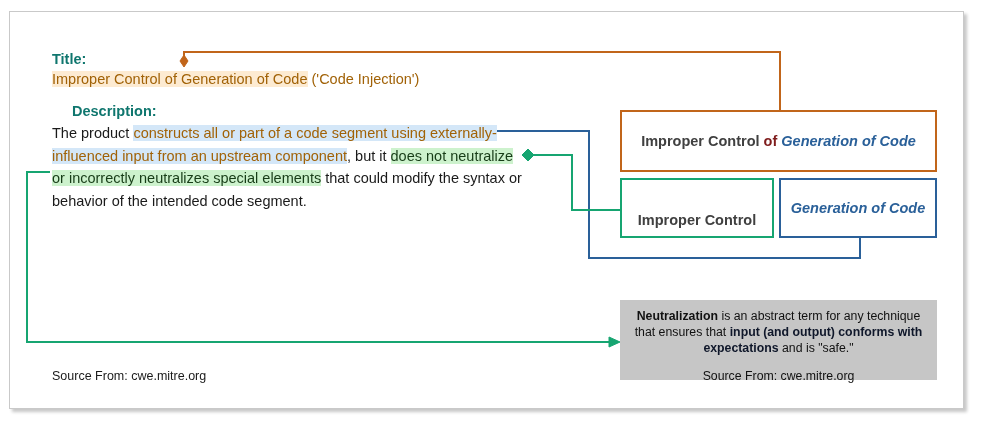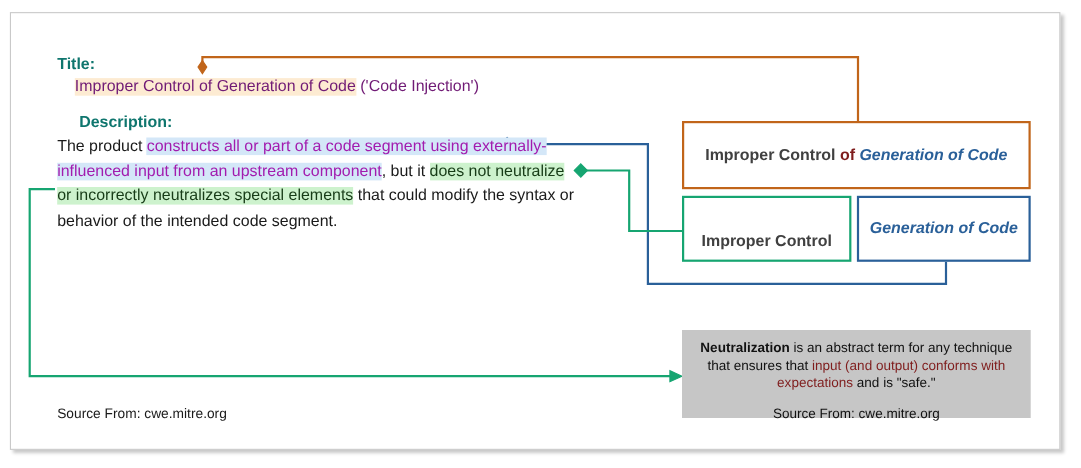--- a/index.html
+++ b/index.html
@@ -43,27 +43,27 @@
     font-size: 14.5px;
     color: #0f766e;
     white-space: nowrap;
   }
   #title-label { left: 52px; top: 51px; }
   #desc-label  { left: 52px; top: 103px; margin-left: 20px; }
   #ext-label   { left: 52px; top: 222px; }
 
   #title-line {
     position: absolute;
-    left: 68px; top: 71px;
+    left: 52px; top: 71px;
     font-size: 14.5px;
-    color: #701a75;
+    color: #a16207;
     white-space: nowrap;
   }
   .hl-orange { background: #fdebd2; }
-  .hl-blue   { background: #d4e7f8; color:#a21caf; }
+  .hl-blue   { background: #d4e7f8; color:#a16207; }
   .hl-green  { background: #cdf2cd; color:#173c17; }
 
   #desc-body {
     position: absolute;
     left: 52px; top: 122px;
     width: 472px;
     font-size: 14.5px;
     line-height: 22.5px;
     color: #1a1a1a;
   }
@@ -121,21 +121,21 @@
     width: 317px; height: 80px;
     background: #c6c6c6;
     box-sizing: border-box;
     padding: 8px 14px 0 14px;
     font-size: 12.3px;
     line-height: 16px;
     color: #111111;
     text-align: center;
   }
   #note b { font-weight: bold; }
-  #note .ngreen { color: #7f1d1d; font-weight: normal; }
+  #note .ngreen { color: #0f172a; font-weight: bold; }
   #note-source {
     margin-top: 12px;
     font-size: 12.3px;
     color: #111111;
   }
 </style>
 </head>
 <body>
 
 <div id="page">

